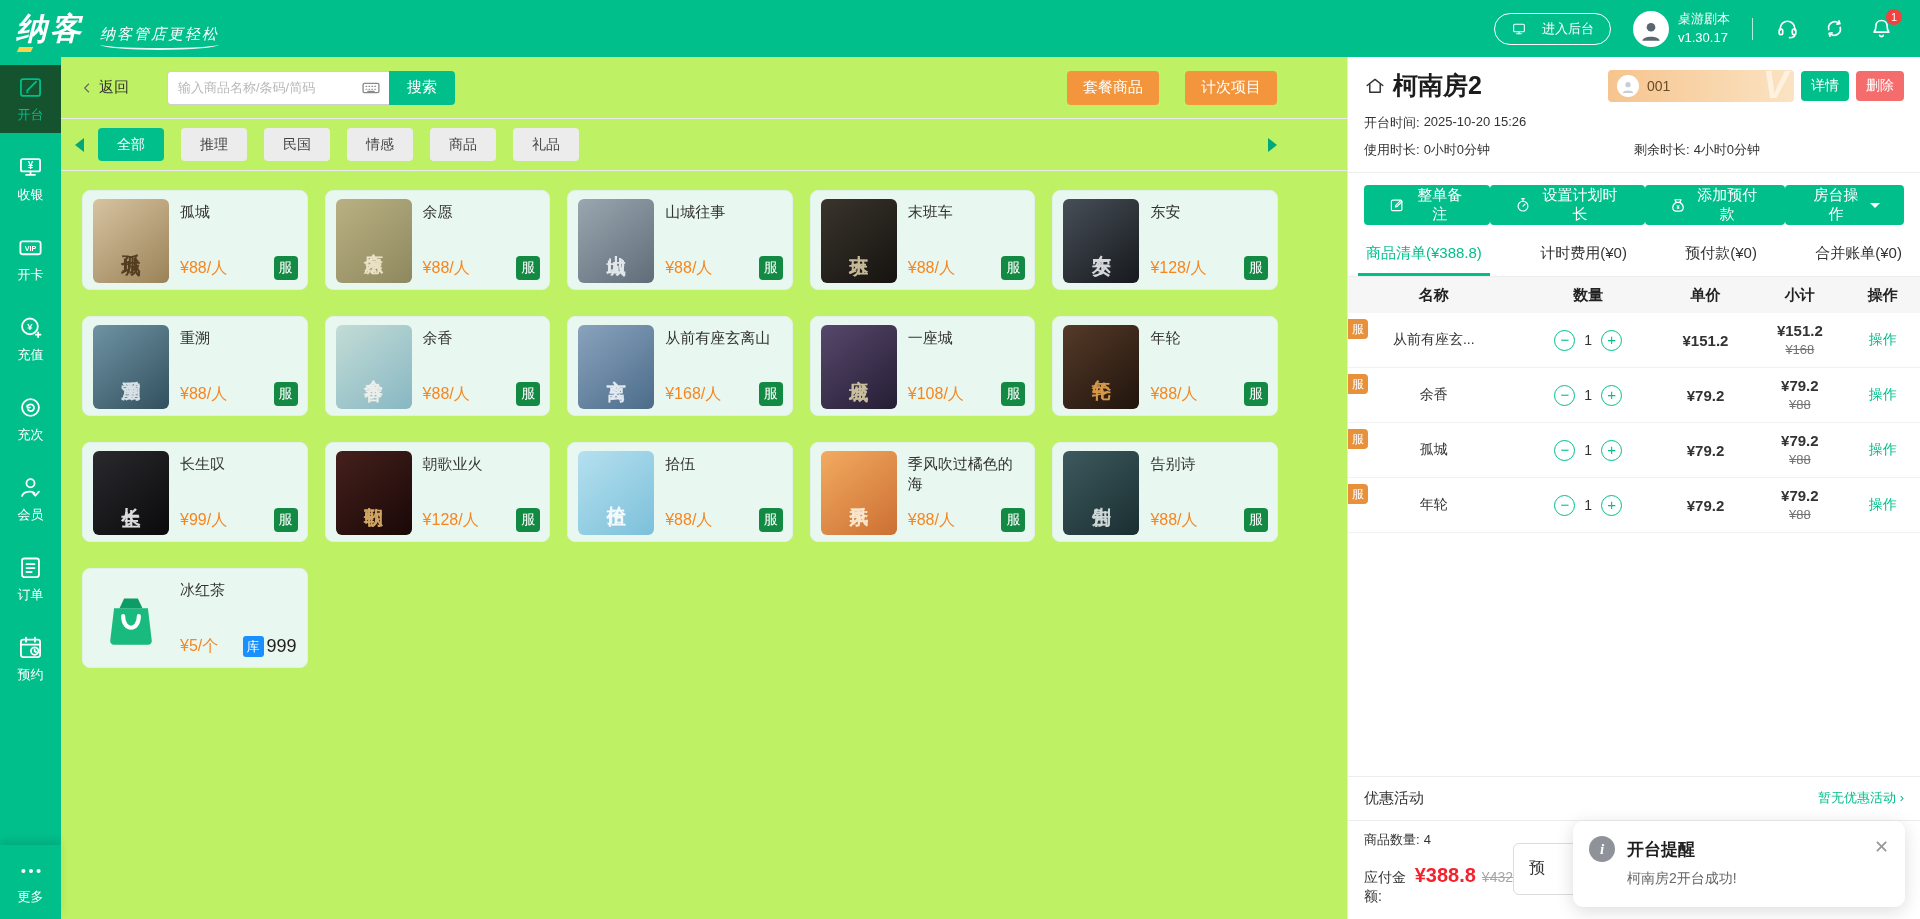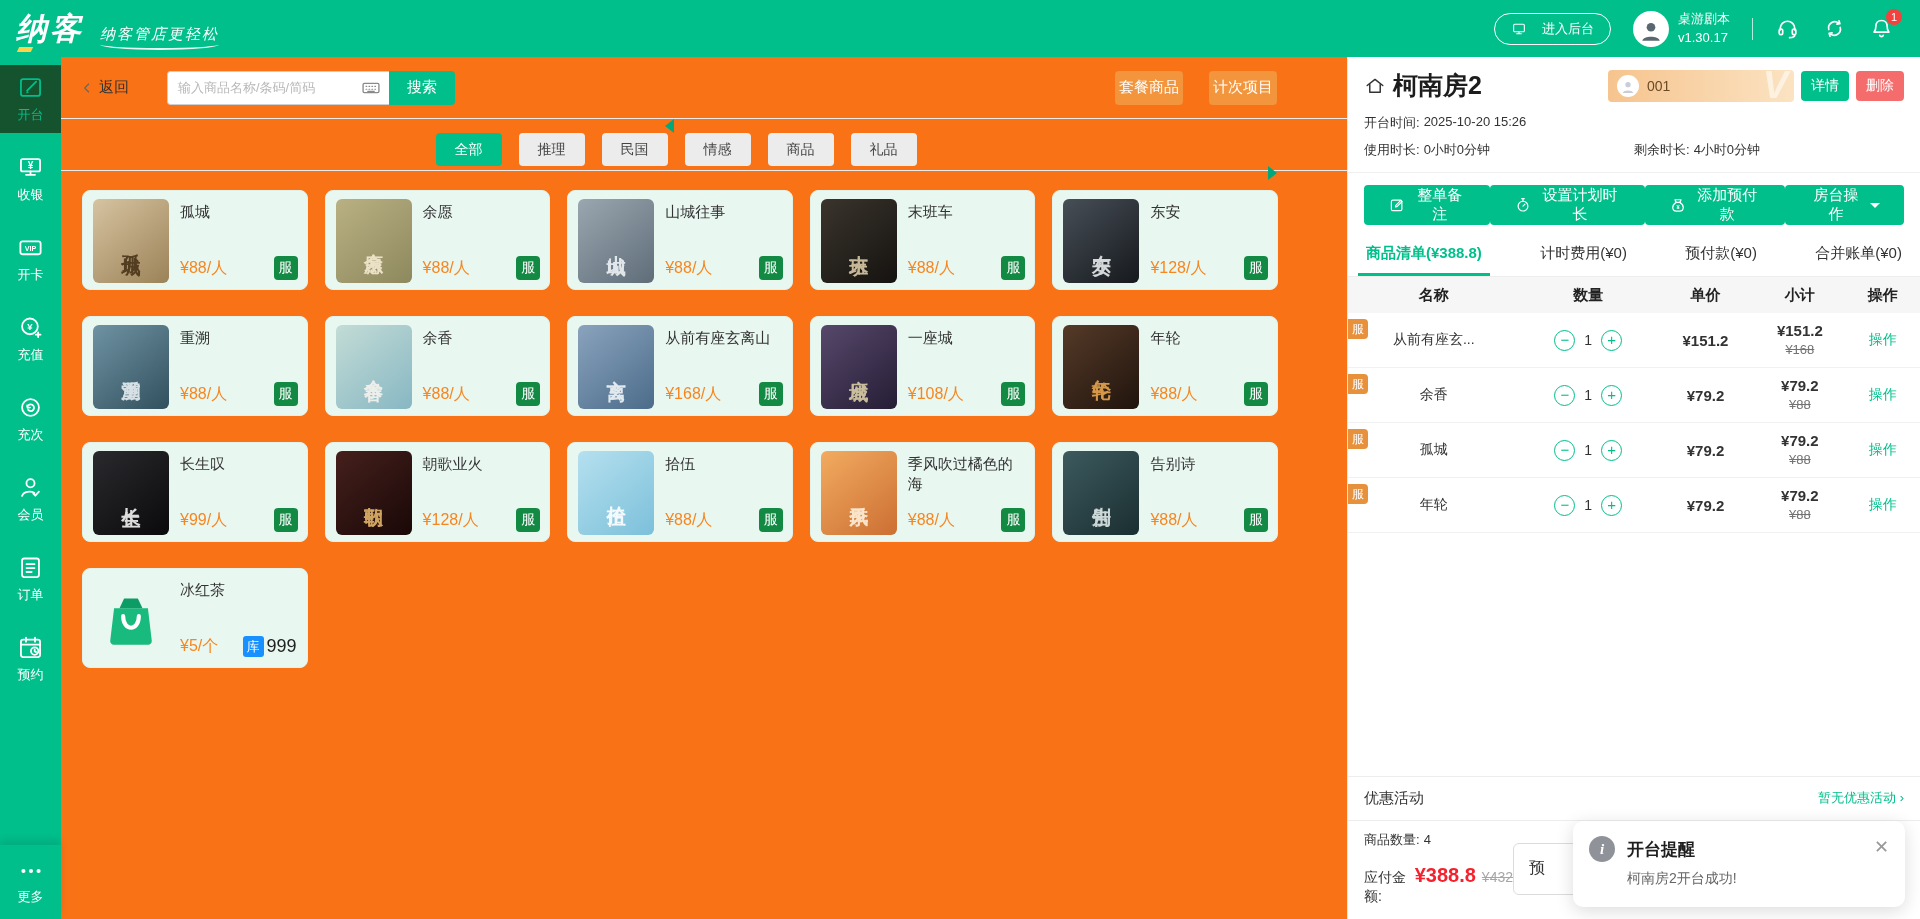--- a/index.html
+++ b/index.html
@@ -32,34 +32,34 @@
   .side-item { height:68px; margin-bottom:12px; display:flex; flex-direction:column; align-items:center; justify-content:center; gap:5px; cursor:pointer; }
   .side-item:first-child { margin-top:8px; }
   .side-item .sicon svg { width:27px; height:27px; }
   .side-item .slabel { font-size:13px; }
   .side-item.active { background:#14532d; color:var(--green); }
   .side-more { margin-top:auto; height:74px; display:flex; flex-direction:column; align-items:center; justify-content:center; gap:4px; box-shadow:0 -5px 8px rgba(0,0,0,.10); cursor:pointer; }
   .side-more svg { width:26px; height:26px; }
   .side-more .slabel { font-size:13px; }
 
   
-  .main { position:absolute; left:61px; top:57px; width:1286px; height:862px; background:#f97316; }
+  .main { position:absolute; left:61px; top:57px; width:1286px; height:862px; background:#bef264; }
   .toolbar { height:62px; display:flex; align-items:center; padding:0 70px 0 18px; border-bottom:1px solid #ebebeb; }
   .back { display:flex; align-items:center; gap:4px; font-size:15px; color:#333; cursor:pointer; }
   .back svg { width:16px; height:16px; color:#666; }
   .searchbox { display:flex; margin-left:38px; }
   .searchbox input { width:222px; height:34px; border:1px solid #cfcfcf; border-right:none; border-radius:4px 0 0 4px; padding:0 30px 0 10px; font-size:13px; color:#333; outline:none; }
   .searchbox input::placeholder { color:#b8b8b8; }
   .kb-ic { margin-left:-28px; width:28px; display:flex; align-items:center; color:#8a8a8a; }
   .kb-ic svg { width:20px; height:20px; }
   .search-btn { height:34px; padding:0 18px; background:var(--green); color:#fff; font-size:15px; border:none; border-radius:0 4px 4px 0; cursor:pointer; }
   .tb-orange { margin-left:auto; display:flex; gap:26px; }
-  .obtn { height:34px; padding:0 4px; background:var(--orange); color:#fff; font-size:15px; border:none; border-radius:4px; cursor:pointer; }
-
-  .cat-row { height:52px; display:flex; align-items:center; padding:0 70px 0 14px; border-bottom:1px solid #ebebeb;flex-direction:column; }
+  .obtn { height:34px; padding:0 16px; background:var(--orange); color:#fff; font-size:15px; border:none; border-radius:4px; cursor:pointer; }
+
+  .cat-row { height:52px; display:flex; align-items:center; padding:0 70px 0 14px; border-bottom:1px solid #ebebeb; }
   .arr { width:0; height:0; border-style:solid; cursor:pointer; }
   .arr.left { border-width:7px 9px 7px 0; border-color:transparent #00a87c transparent transparent; margin-right:14px; }
   .arr.right { border-width:7px 0 7px 9px; border-color:transparent transparent transparent #00a87c; margin-left:auto; }
   .chips { display:flex; gap:17px; }
   .chip { height:33px; padding:0 19px; display:flex; align-items:center; background:#ececec; color:#444; font-size:14px; border-radius:4px; cursor:pointer; }
   .chip.active { background:var(--green); color:#fff; }
 
   .grid { padding:19px 69px 0 21px; display:grid; grid-template-columns:repeat(5,1fr); column-gap:17px; row-gap:26px; }
   .card { height:100px; background:var(--mint); border:1px solid #e0f1ea; border-radius:8px; position:relative; display:flex; padding:8px 10px; cursor:pointer; }
   .thumb { width:76px; height:84px; border-radius:6px; flex:0 0 76px; display:flex; align-items:center; justify-content:center; overflow:hidden; }
@@ -94,21 +94,21 @@
   .p-info .row2 { display:flex; }
   .p-info .row2 .cell { width:50%; display:flex; gap:4px; }
   .p-info .row1 { display:flex; gap:4px; }
   .p-actions { margin-top:13px; border-top:1px solid #efefef; padding:12px 16px 0 16px; display:flex; justify-content:space-between; }
   .abtn { height:40px; background:var(--green); border:none; border-radius:4px; color:#fff; font-size:15px; display:flex; align-items:center; justify-content:center; gap:7px; padding:0 24px; cursor:pointer; }
   .abtn svg { width:18px; height:18px; }
   .abtn .caret { width:0; height:0; border:5px solid transparent; border-top-color:#fff; margin-top:5px; }
 
   .p-tabs { display:flex; justify-content:space-between; padding:0 10px; border-bottom:1px solid #ededed; margin-top:6px; }
   .ptab { padding:13px 8px 10px 8px; font-size:15px; color:#333; cursor:pointer; border-bottom:3px solid transparent; }
-  .ptab.active { color:var(--green); font-weight:bold; border-bottom-color:var(--green); }
+  .ptab.active { color:var(--green); font-weight:normal; border-bottom-color:var(--green); }
 
   .thead { display:flex; align-items:center; height:36px; background:#f6f6f6; font-size:15px; font-weight:bold; color:#222; }
   .c-name { flex:0 0 30%; text-align:center; }
   .c-qty  { flex:0 0 24%; text-align:center; display:flex; align-items:center; justify-content:center; gap:9px; }
   .thead .c-qty { display:block; }
   .c-unit { flex:0 0 17%; text-align:center; }
   .c-sub  { flex:0 0 16%; text-align:center; }
   .c-act  { flex:0 0 13%; text-align:center; }
   .trow { display:flex; align-items:center; min-height:55px; border-bottom:1px solid #f1f1f1; position:relative; font-size:14px; color:#333; }
   .ttag { position:absolute; left:0; top:50%; margin-top:-21px; width:20px; height:20px; background:var(--tagOrange); color:#fff; font-size:12px; border-radius:0 4px 4px 0; display:flex; align-items:center; justify-content:center; }

